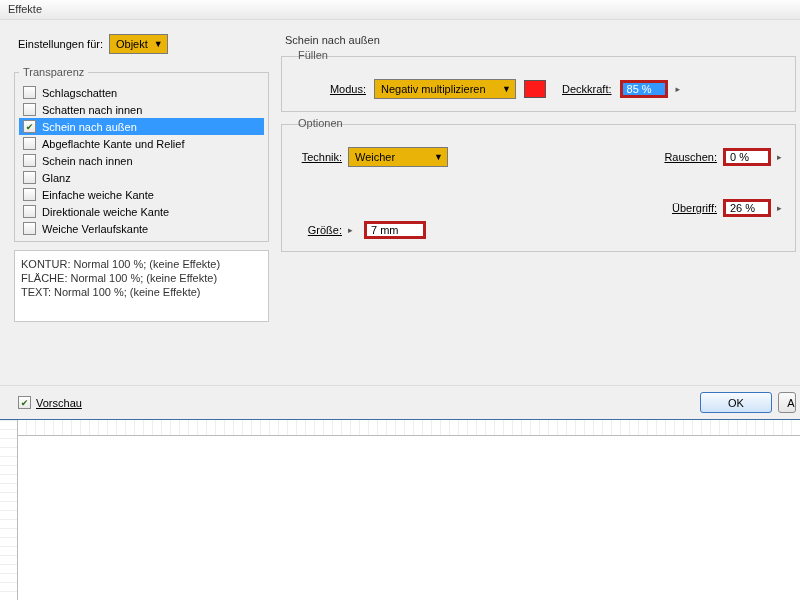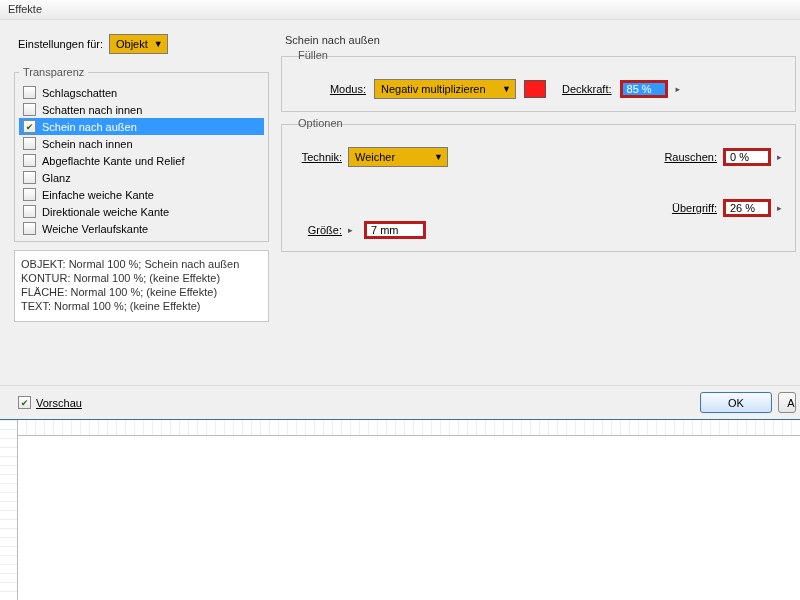--- a/index.html
+++ b/index.html
@@ -104,47 +104,46 @@
             <div class="eff-item">
               <span class="chk"></span>
               <span>Schatten nach innen</span>
             </div>
             <div class="eff-item selected">
               <span class="chk checked"></span>
               <span>Schein nach außen</span>
             </div>
             <div class="eff-item">
               <span class="chk"></span>
+              <span>Abgeflachte Kante und Relief</span>
+            </div>
+            <div class="eff-item">
+              <span class="chk"></span>
               <span>Schein nach innen</span>
             </div>
             <div class="eff-item">
               <span class="chk"></span>
-              <span>Abgeflachte Kante und Relief</span>
-            </div>
-            <div class="eff-item">
-              <span class="chk"></span>
               <span>Glanz</span>
             </div>
             <div class="eff-item">
               <span class="chk"></span>
               <span>Einfache weiche Kante</span>
             </div>
             <div class="eff-item">
               <span class="chk"></span>
               <span>Direktionale weiche Kante</span>
             </div>
             <div class="eff-item">
               <span class="chk"></span>
               <span>Weiche Verlaufskante</span>
             </div>
           </div>
       </fieldset>
 
       <div class="summary" id="summary-box">
-          <div>OBJEKT: Normal 100 %; Schein nach außen</div>
           <div>KONTUR: Normal 100 %; (keine Effekte)</div>
           <div>FLÄCHE: Normal 100 %; (keine Effekte)</div>
           <div>TEXT: Normal 100 %; (keine Effekte)</div>
         </div>
     </div>
 
     <div class="right-col">
       <div class="panel-title">Schein nach außen</div>
 
       <div class="group">

